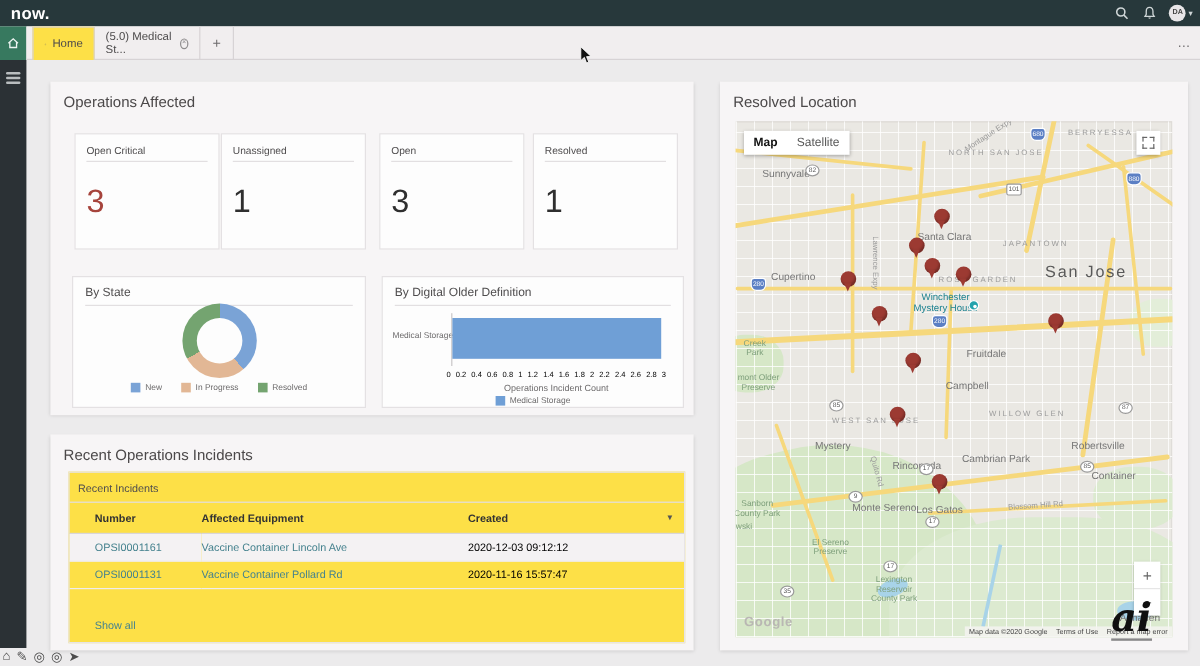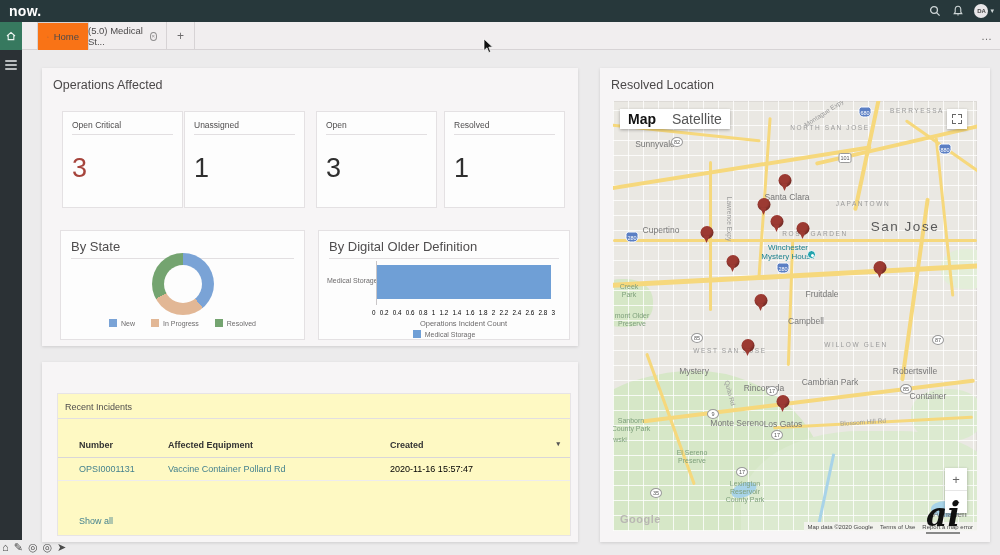--- a/index.html
+++ b/index.html
@@ -12,21 +12,21 @@
   .topbar-right { position:absolute; right:6px; top:0; height:22px; display:flex; align-items:center; gap:9px; }
   .tb-icon { width:14px; height:14px; display:flex; align-items:center; justify-content:center; cursor:pointer; }
   .avatar-wrap { display:flex; align-items:center; gap:2px; cursor:pointer; }
   .avatar { width:14px; height:14px; border-radius:50%; background:#e8e6e8; color:#444; font-size:6px; font-weight:bold; display:flex; align-items:center; justify-content:center; }
   .caret { color:#cfd6d7; font-size:7px; }
 
   
   .home-tile { position:absolute; left:0; top:22px; width:22px; height:28px; background:#37795f; display:flex; align-items:center; justify-content:center; cursor:pointer; }
   .tabbar { position:absolute; left:22px; top:22px; width:978px; height:28px; background:#f1eeef; border-bottom:1px solid #d7d3d5; }
   .tab { position:absolute; top:0; height:28px; display:flex; align-items:center; gap:5px; font-size:9.5px; color:#4c4a4b; padding:0 9px; cursor:pointer; }
-  .tab.active { left:15px; width:52px; background:#f97316; border:1px solid #d7d3d5; border-bottom:none; }
+  .tab.active { left:5px; width:52px; background:#fde047; border:1px solid #d7d3d5; border-bottom:none; }
   .tab.t2 { left:57px; width:88px; border-right:1px solid #d7d3d5; }
   .tab-close { width:9px; height:9px; border:1px solid #8f8d8e; border-radius:50%; font-size:6px; color:#8f8d8e; display:flex; align-items:center; justify-content:center; }
   .tab-plus { position:absolute; left:145px; top:0; width:28px; height:28px; display:flex; align-items:center; justify-content:center; font-size:12px; color:#6d6b6c; cursor:pointer; border-right:1px solid #d7d3d5; }
   .tab-more { position:absolute; right:8px; top:0; height:28px; display:flex; align-items:center; font-size:11px; color:#6d6b6c; cursor:pointer; }
 
   
   .rail { position:absolute; left:0; top:50px; width:22px; height:490px; background:#2b3135; }
   .rail-burger { margin:10px auto 0; width:12px; display:block; }
   .rail-burger div { height:2px; background:#b9bdbf; margin-bottom:2px; border-radius:1px; }
 
@@ -39,40 +39,40 @@
 
   
   .kpi { position:absolute; top:43px; width:121px; height:97px; background:#fdfdfd; border:1px solid #e4e1e3; }
   .kpi-label { font-size:8.5px; color:#4f4d4e; margin:8px 9px 0; padding-bottom:4px; border-bottom:1px solid #e2dfe1; }
   .kpi-value { font-size:27px; color:#2f2f2f; margin:18px 0 0 9px; }
 
   
   .ccard { position:absolute; top:162px; height:110px; background:#fdfdfd; border:1px solid #e4e1e3; }
   .c1 { left:18px; width:245px; }
   .c2 { left:276px; width:252px; }
-  .ccard-title { font-size:13px; color:#4f4d4e; margin:8px 10px 0; padding-bottom:4px; border-bottom:1px solid #e2dfe1; }
+  .ccard-title { font-size:10px; color:#4f4d4e; margin:8px 10px 0; padding-bottom:4px; border-bottom:1px solid #e2dfe1; }
   .donut-wrap { position:absolute; left:50%; top:53px; transform:translate(-50%,-50%); width:62px; height:62px; border-radius:50%; }
   .donut-hole { position:absolute; left:50%; top:50%; transform:translate(-50%,-50%); width:38px; height:38px; border-radius:50%; background:#fdfdfd; }
   .lg-row { position:absolute; left:0; right:0; top:88px; display:flex; justify-content:center; gap:16px; }
   .lg-item { display:flex; align-items:center; gap:4px; font-size:7px; color:#6d6b6c; }
   .sw { width:8px; height:8px; display:inline-block; }
   
   .plot { position:absolute; left:57px; top:30px; width:175px; height:44px; border-left:1px solid #c9c6c8; }
   .ylab { position:absolute; left:8px; top:46px; font-size:7px; color:#6d6b6c; }
   .bar { position:absolute; left:0; top:4px; height:34px; }
   .ticks { position:absolute; left:53px; top:78px; width:183px; display:flex; justify-content:space-between; font-size:6.3px; color:#77757
 6; }
   .xlab { position:absolute; left:57px; top:88px; width:175px; text-align:center; font-size:7.5px; color:#6d6b6c; }
   .bar-lg { position:absolute; left:0; right:0; top:99px; display:flex; justify-content:center; }
 
   
-  .rec-card { position:absolute; left:15px; top:31px; width:514px; height:143px; background:#fef9c3; border:1px solid #e7e4e6; }
+  .rec-card { position:absolute; left:15px; top:31px; width:514px; height:143px; background:#fde047; border:1px solid #e7e4e6; }
   .rec-sub { font-size:9px; color:#4f4d4e; margin:8px 0 0 7px; }
   .rec-divider { height:1px; background:#e2dfe1; margin:6px 0 0 0; }
-  table.grid { width:100%; border-collapse:collapse; margin-top:13px; }
+  table.grid { width:100%; border-collapse:collapse; margin-top:0; }
   .grid th { text-align:left; font-size:9px; color:#333; padding:8px 0 7px; border-bottom:1px solid #d9d6d8; font-weight:bold; }
   .grid th.c-num { padding-left:21px; width:110px; }
   .grid th.c-eq { width:222px; }
   .grid td { font-size:9px; padding:6px 0; border-bottom:1px solid #eeecee; }
   .grid td.c-num { padding-left:21px; }
   .grid tr.alt { background:#f4f2f3; }
   .lnk { color:#45828e; cursor:pointer; }
   .th-caret { float:right; margin-right:10px; color:#555; font-size:7px; cursor:pointer; }
   .show-all { position:absolute; left:21px; bottom:9px; font-size:9px; color:#45828e; cursor:pointer; }
 
@@ -97,21 +97,21 @@
   .shield.i { width:13px; height:11px; background:#5b7fc4; color:#fff; border-radius:3px 3px 5px 5px; border:1px solid #fff; }
   .shield.u { width:13px; height:10px; border:1px solid #9a9a9a; border-radius:2px; }
   .shield.s { width:12px; height:10px; border:1px solid #9a9a9a; border-radius:50%; }
   .pin { position:absolute; transform:translate(-50%,-100%); width:13px; height:18px; cursor:pointer; }
   .pin::before { content:''; position:absolute; left:0; top:0; width:13px; height:13px; border-radius:50%; background:#9c3a32; box-shadow:inset -1px -2px 2px rgba(0,0,0,.25); }
   .pin::after { content:''; position:absolute; left:3.2px; top:10px; border-left:3.3px solid transparent; border-right:3.3px solid transparent; border-top:7px solid #9c3a32; }
   .poi-dot { position:absolute; width:9px; height:9px; border-radius:50%; background:#23a3ad; border:1px solid #fff; }
   .poi-dot::after { content:''; position:absolute; left:2.5px; top:2.5px; width:3px; height:3px; border-radius:50%; background:#fff; }
 
   .map-ctl { position:absolute; left:7px; top:8px; height:20px; background:#fff; box-shadow:0 1px 3px rgba(0,0,0,.3); display:flex; }
-  .map-ctl span { font-size:14px; padding:0 8px; display:flex; align-items:center; cursor:pointer; }
+  .map-ctl span { font-size:10px; padding:0 8px; display:flex; align-items:center; cursor:pointer; }
   .ctl-map { font-weight:bold; color:#111; }
   .ctl-sat { color:#565656; }
   .fs-btn { position:absolute; right:10px; top:8px; width:20px; height:20px; background:#fff; box-shadow:0 1px 3px rgba(0,0,0,.3); cursor:pointer; }
   .fs-ic { position:absolute; inset:5px; }
   .fs-ic i { position:absolute; width:4px; height:4px; border:1.4px solid #666; }
   .fs-ic i:nth-child(1){left:0;top:0;border-right:none;border-bottom:none;}
   .fs-ic i:nth-child(2){right:0;top:0;border-left:none;border-bottom:none;}
   .fs-ic i:nth-child(3){left:0;bottom:0;border-right:none;border-top:none;}
   .fs-ic i:nth-child(4){right:0;bottom:0;border-left:none;border-top:none;}
   .zoom-ctl { position:absolute; right:10px; bottom:18px; width:22px; height:45px; background:#fff; box-shadow:0 1px 3px rgba(0,0,0,.3); display:flex; flex-direction:column; }
@@ -254,32 +254,38 @@
     <div class="bar-lg">
       <span class="lg-item">
           <span class="sw" style="background: rgb(111, 159, 214);"></span>
           <span>Medical Storage</span>
         </span>
     </div>
   </div>
 </div>
 
 <div class="panel p-rec">
+  <div class="panel-title">Recent Operations Incidents</div>
   <div class="rec-card">
     <div class="rec-sub">Recent Incidents</div>
     <div class="rec-divider"></div>
     <table class="grid">
       <thead>
         <tr>
           <th class="c-num">Number</th>
           <th class="c-eq">Affected Equipment</th>
           <th><span>Created</span><span class="th-caret">▾</span></th>
         </tr>
       </thead>
       <tbody>
+        <tr class="alt">
+          <td class="c-num"><span class="lnk">OPSI0001161</span></td>
+          <td><span class="lnk">Vaccine Container Lincoln Ave</span></td>
+          <td>2020-12-03 09:12:12</td>
+        </tr>
         <tr>
           <td class="c-num"><span class="lnk">OPSI0001131</span></td>
           <td><span class="lnk">Vaccine Container Pollard Rd</span></td>
           <td>2020-11-16 15:57:47</td>
         </tr>
       </tbody>
     </table>
     <div class="show-all">Show all</div>
   </div>
 </div>

